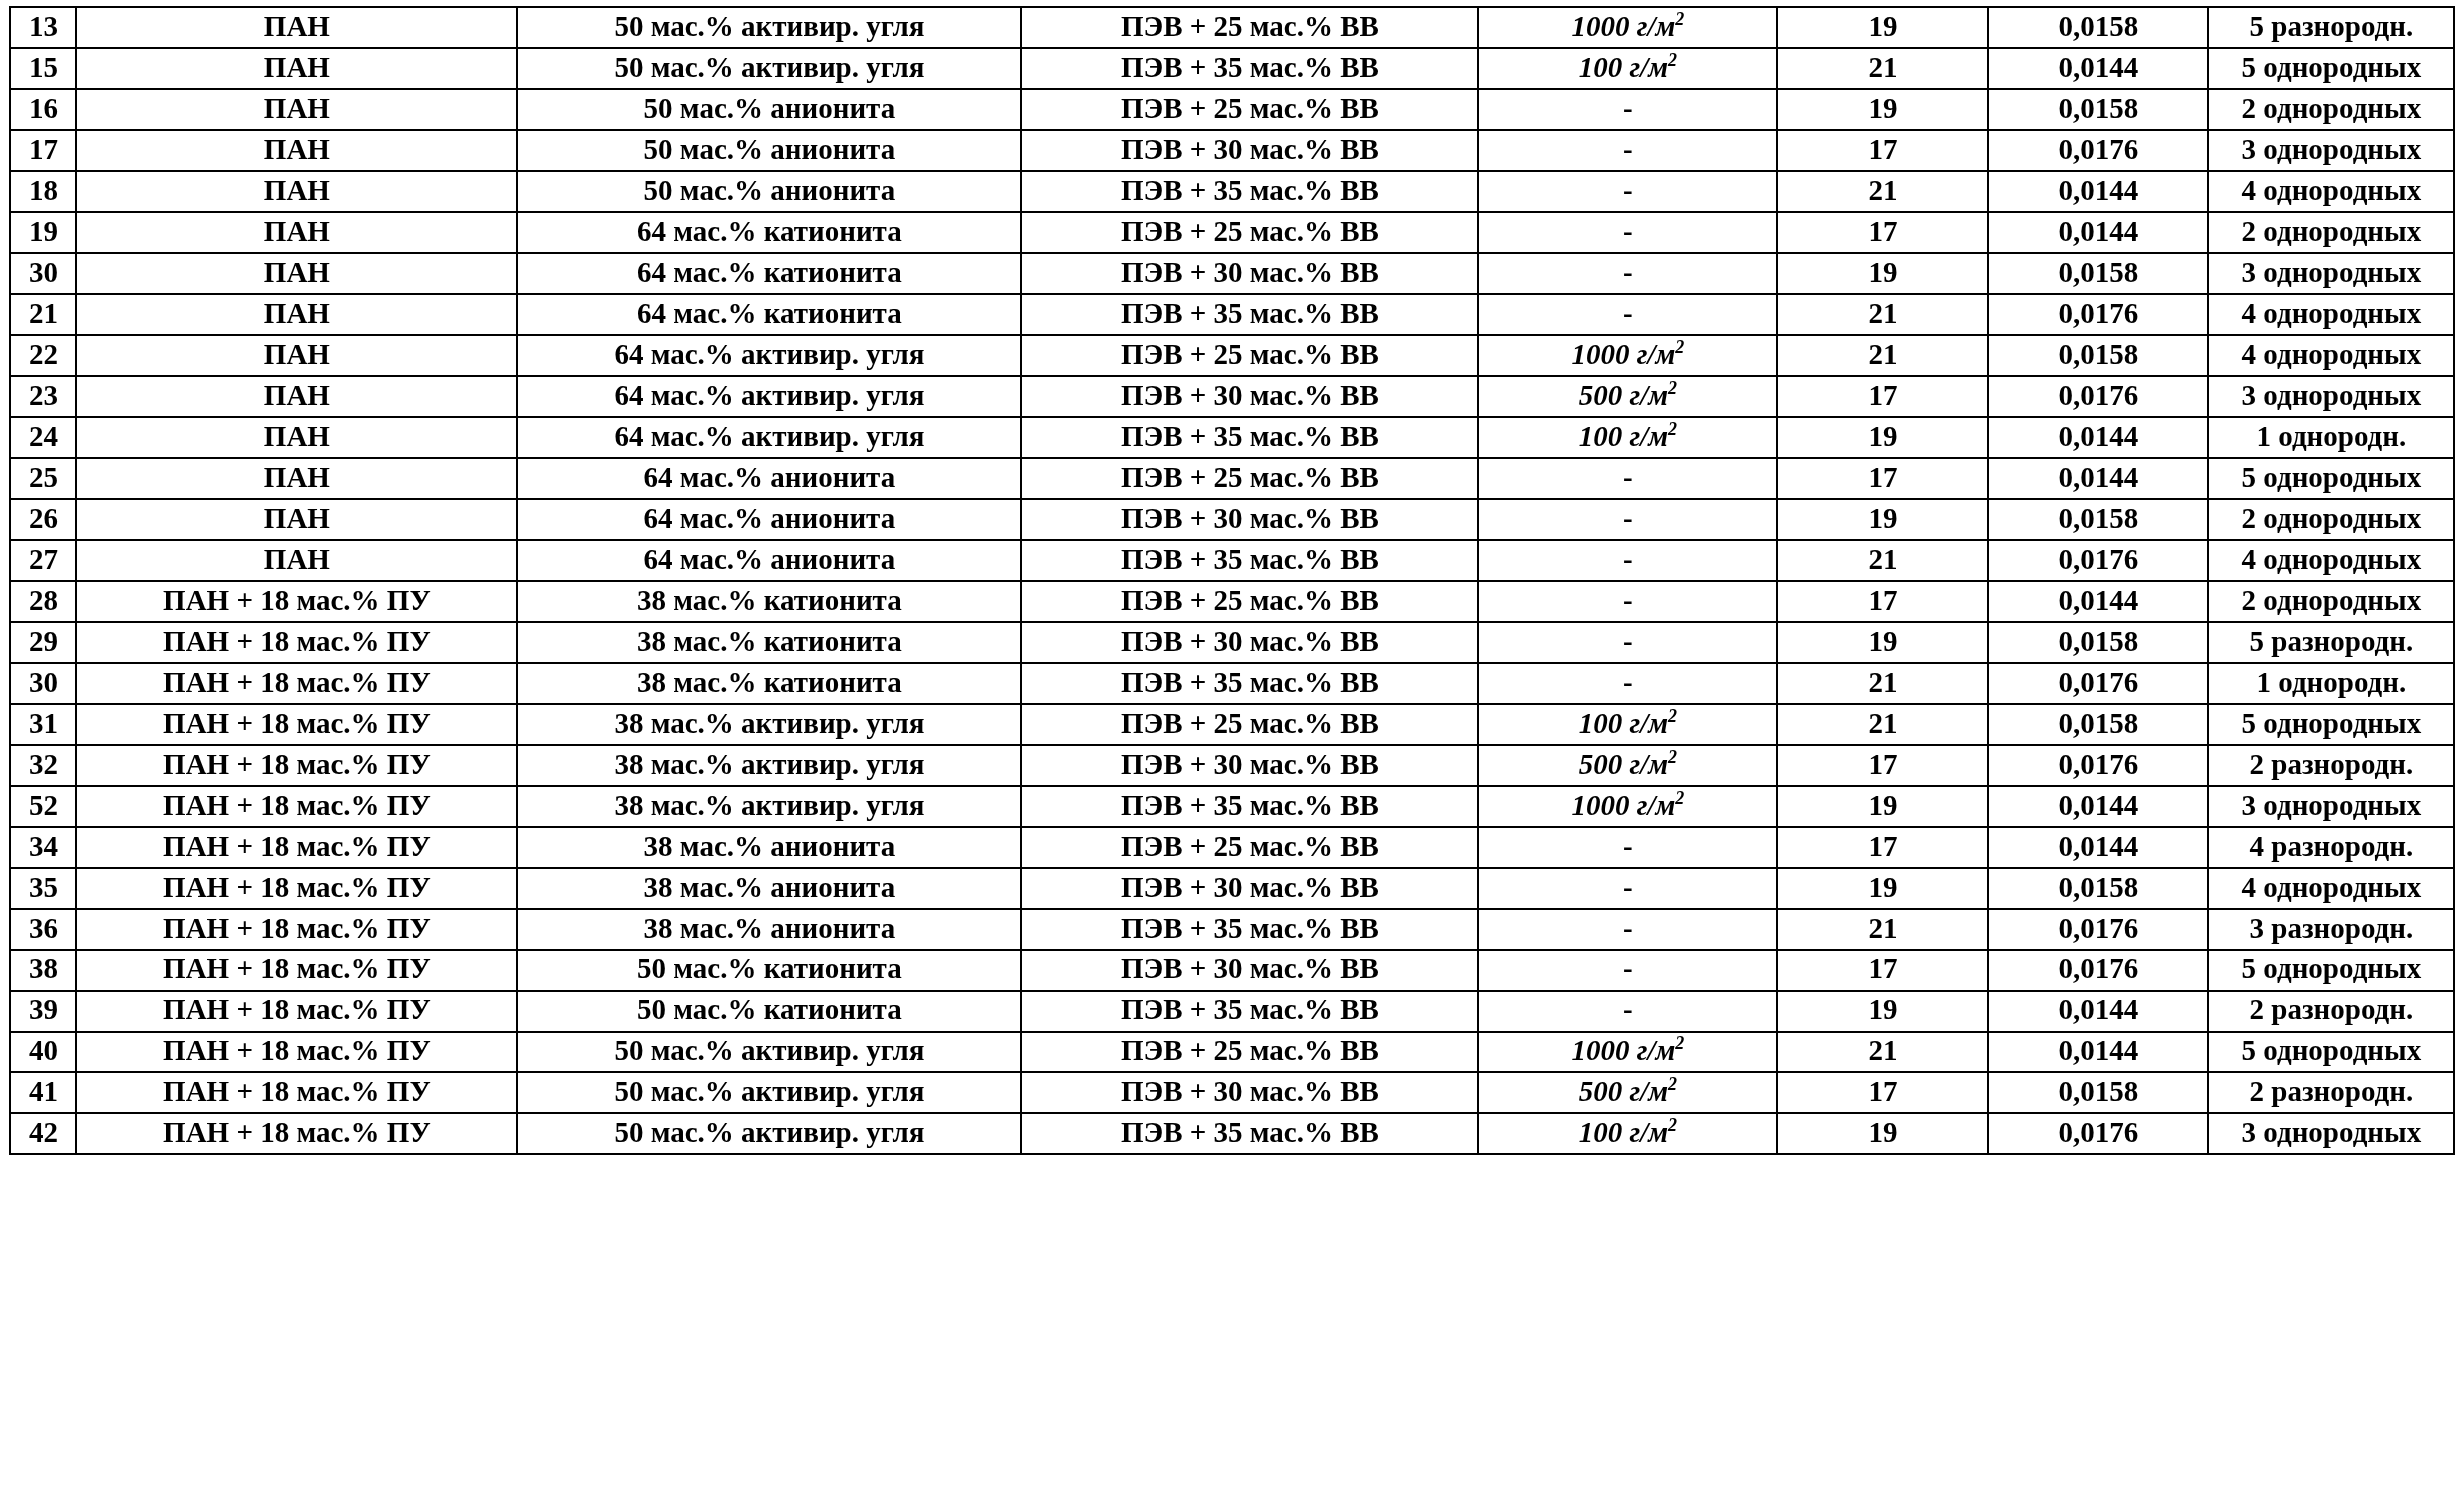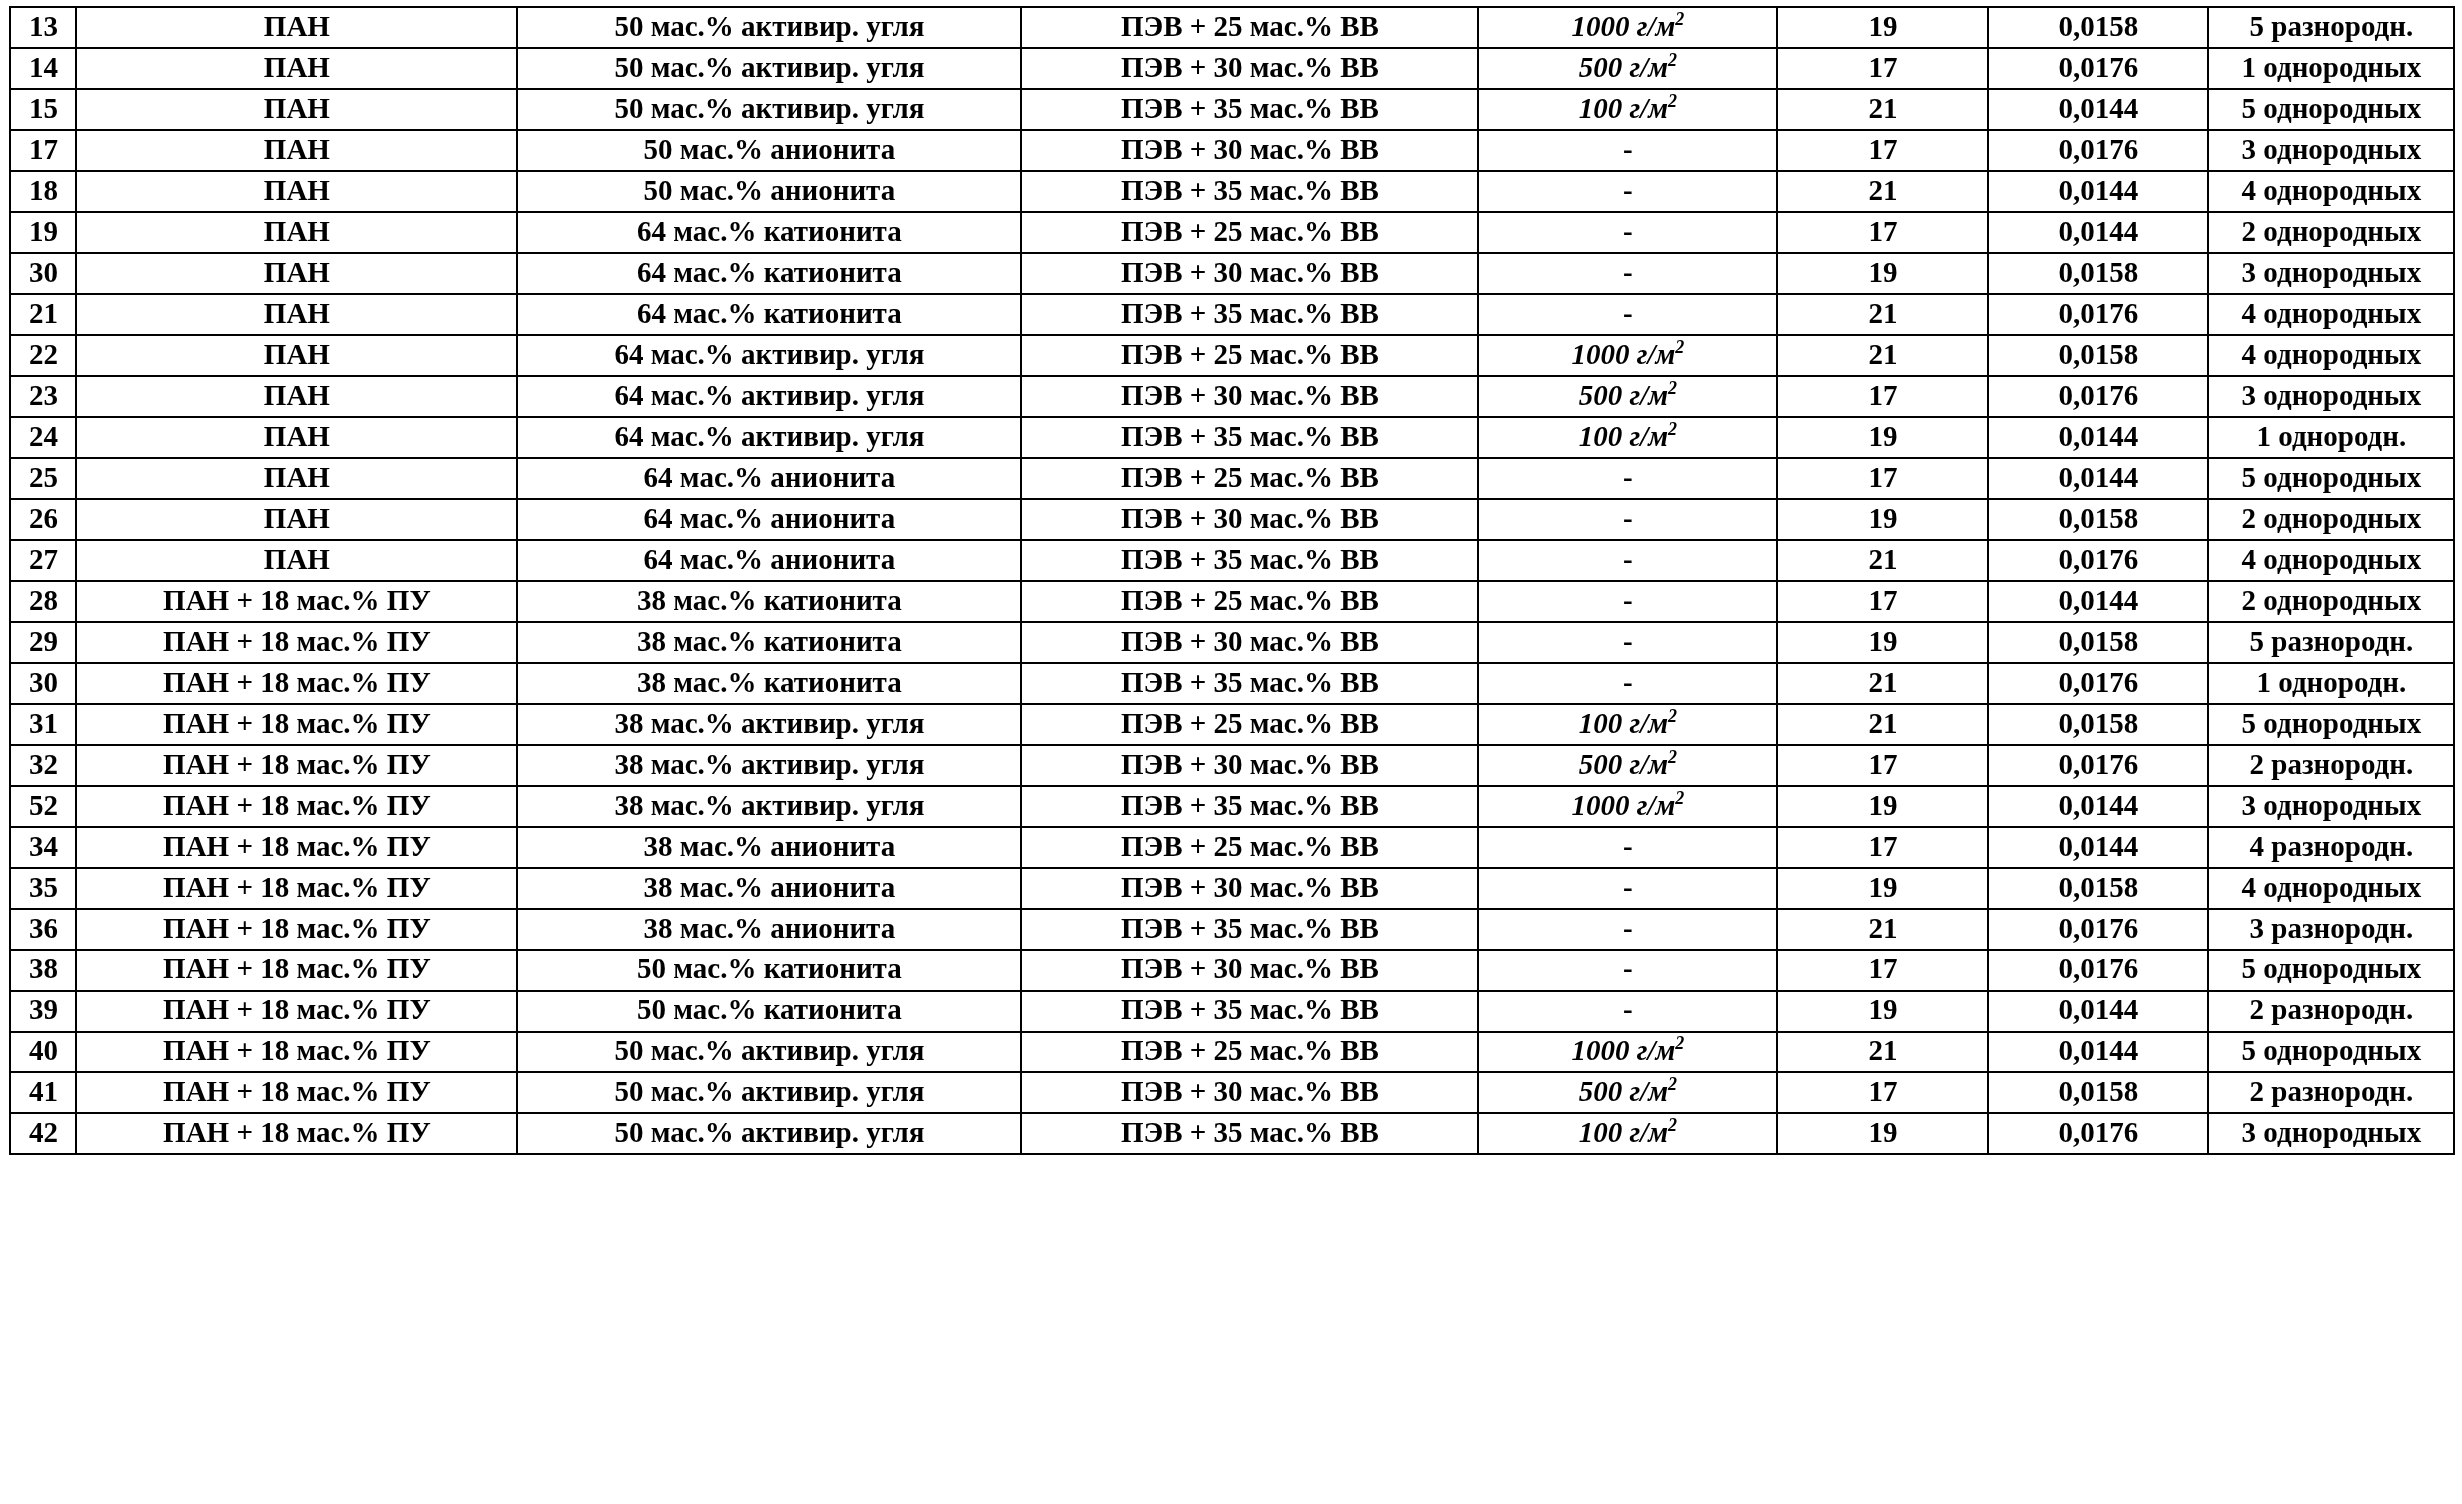--- a/index.html
+++ b/index.html
@@ -79,38 +79,38 @@
           <td class="idx">13</td>
           <td class="base">ПАН</td>
           <td class="filler">50 мас.% активир. угля</td>
           <td class="precip">ПЭВ + 25 мас.% ВВ</td>
           <td class="density"><span class="unit-wrap">1000 г/м<sup>2</sup></span></td>
           <td class="num">19</td>
           <td class="num">0,0158</td>
           <td class="struct">5 разнородн.</td>
         </tr>
         <tr>
-          <td class="idx">14</td>
-          <td class="base">ПАН</td>
-          <td class="filler">50 мас.% активир. угля</td>
-          <td class="precip">ПЭВ + 30 мас.% ВВ</td>
-          <td class="density"><span class="unit-wrap">500 г/м<sup>2</sup></span></td>
-          <td class="num">17</td>
-          <td class="num">0,0176</td>
-          <td class="struct">1 однородных</td>
-        </tr>
-        <tr>
           <td class="idx">15</td>
           <td class="base">ПАН</td>
           <td class="filler">50 мас.% активир. угля</td>
           <td class="precip">ПЭВ + 35 мас.% ВВ</td>
           <td class="density"><span class="unit-wrap">100 г/м<sup>2</sup></span></td>
           <td class="num">21</td>
           <td class="num">0,0144</td>
           <td class="struct">5 однородных</td>
+        </tr>
+        <tr>
+          <td class="idx">16</td>
+          <td class="base">ПАН</td>
+          <td class="filler">50 мас.% анионита</td>
+          <td class="precip">ПЭВ + 25 мас.% ВВ</td>
+          <td class="density dash">-</td>
+          <td class="num">19</td>
+          <td class="num">0,0158</td>
+          <td class="struct">2 однородных</td>
         </tr>
         <tr>
           <td class="idx">17</td>
           <td class="base">ПАН</td>
           <td class="filler">50 мас.% анионита</td>
           <td class="precip">ПЭВ + 30 мас.% ВВ</td>
           <td class="density dash">-</td>
           <td class="num">17</td>
           <td class="num">0,0176</td>
           <td class="struct">3 однородных</td>

